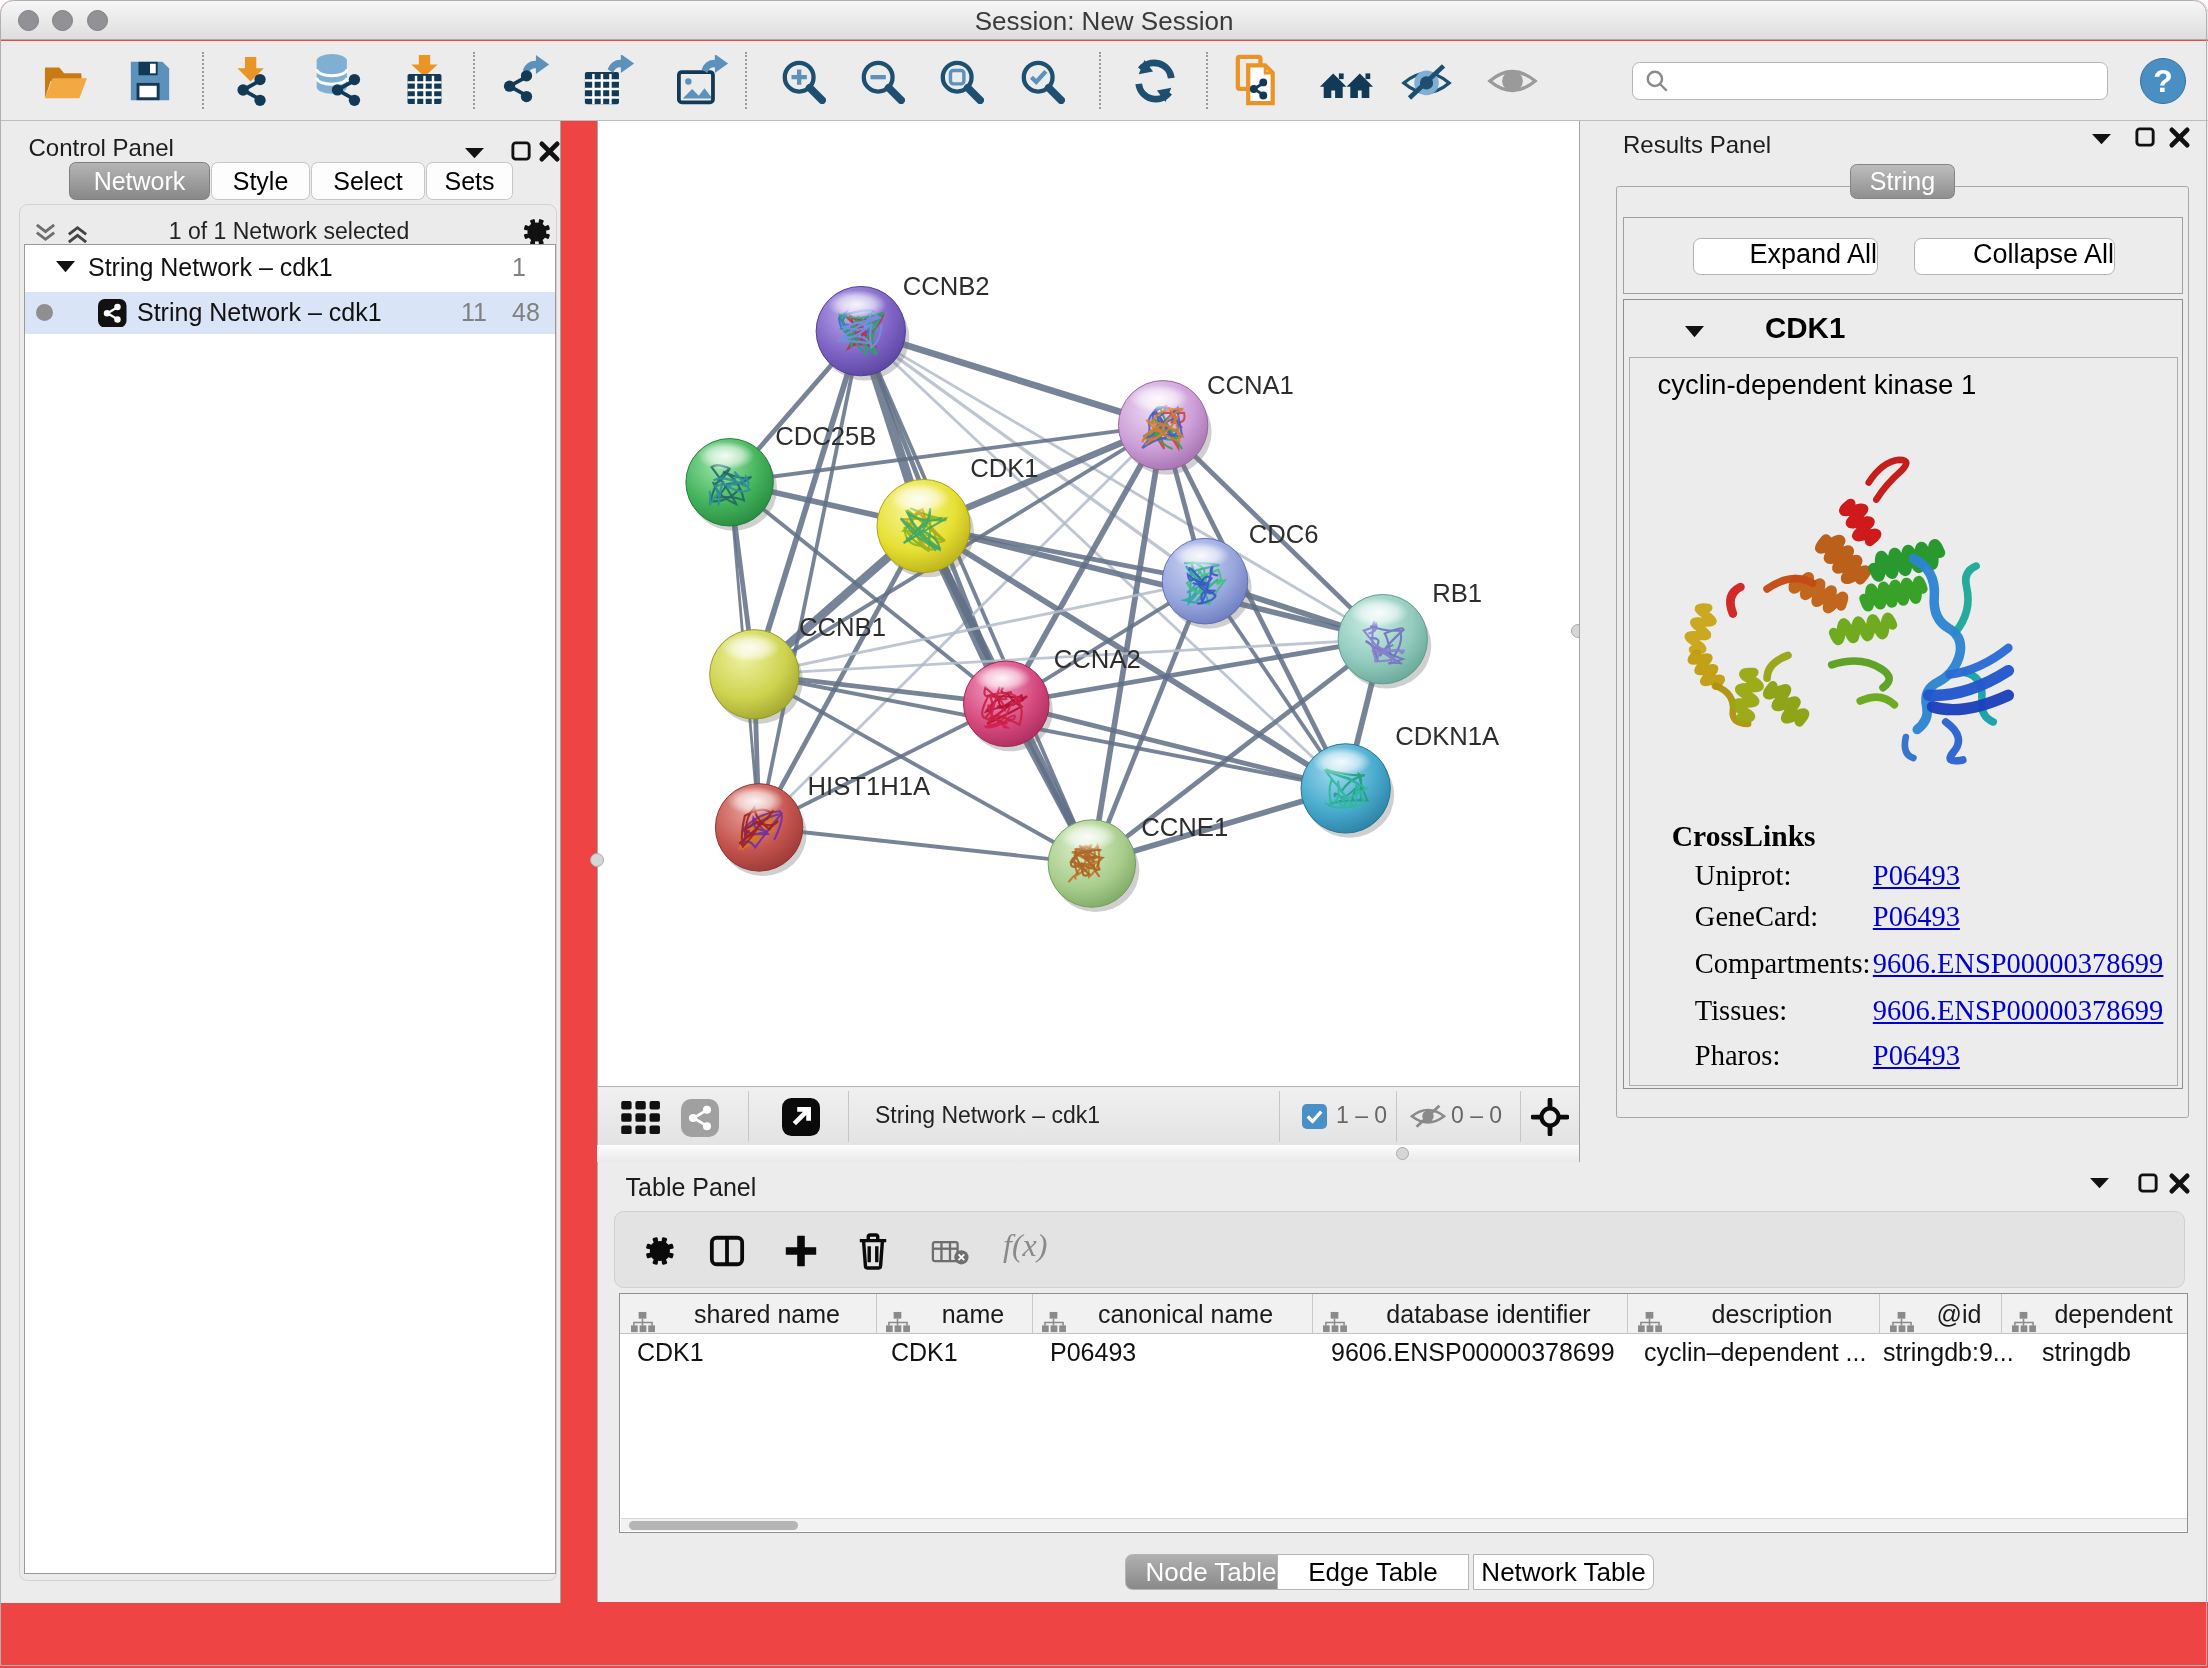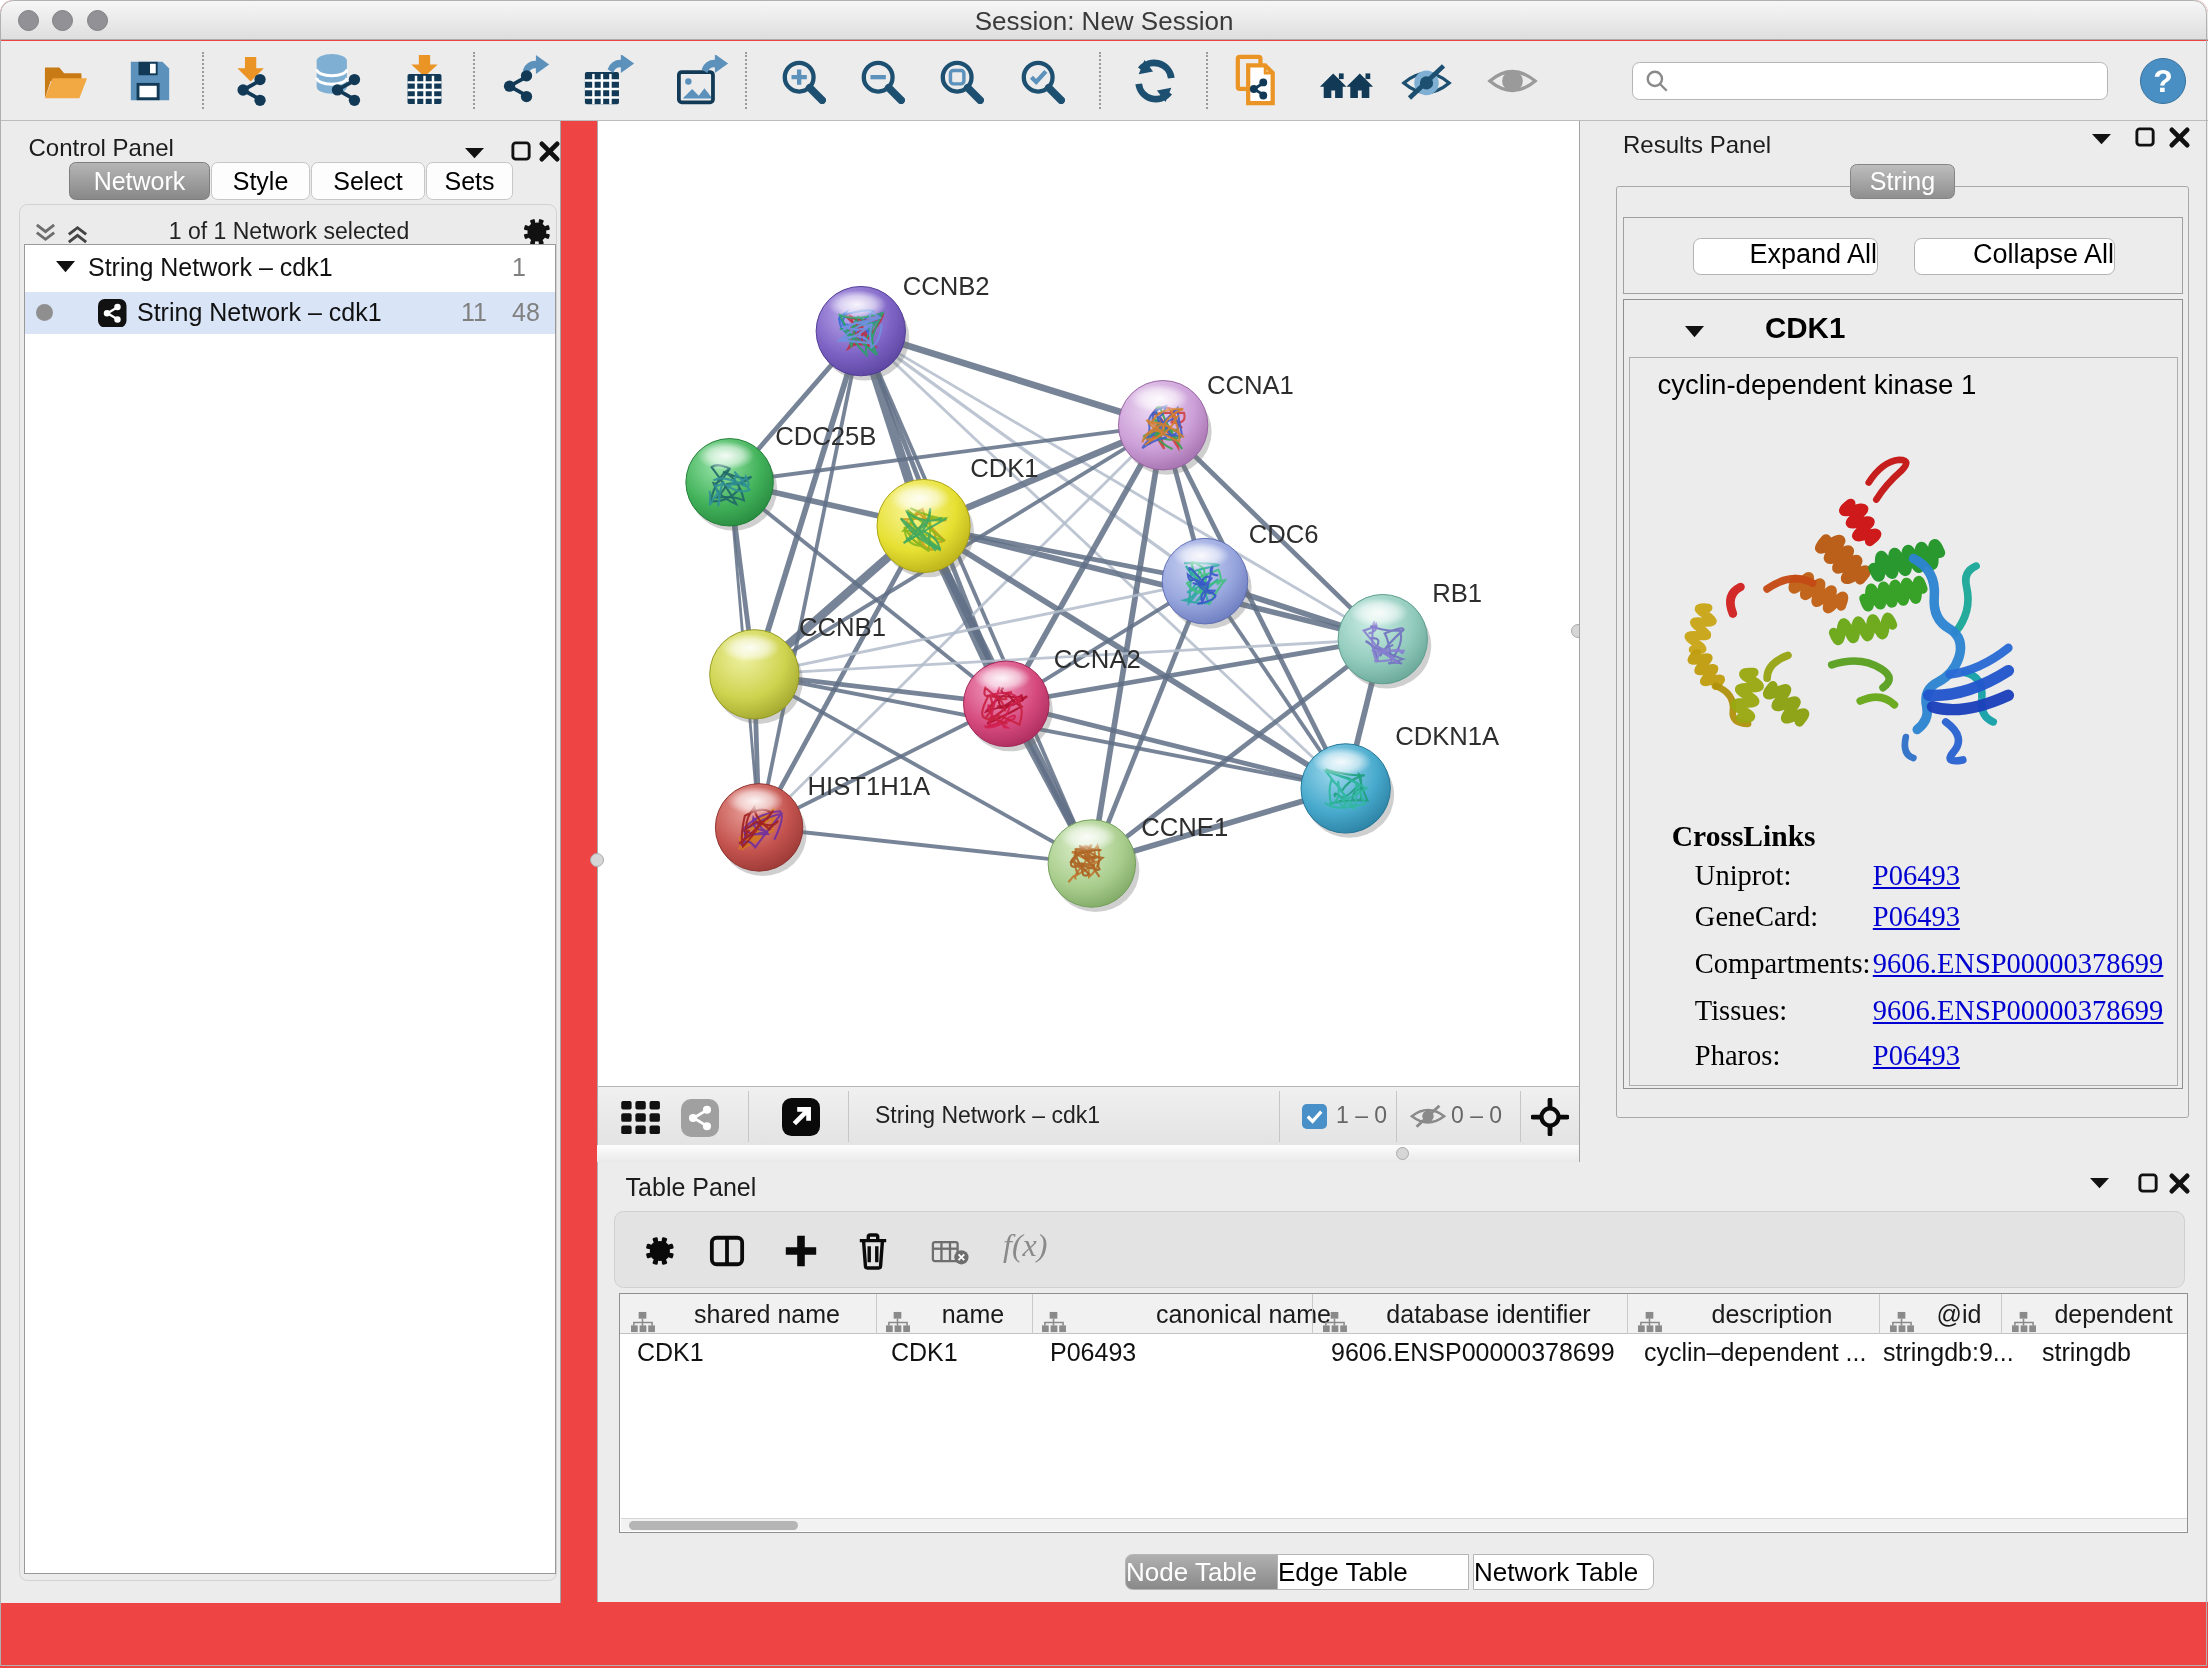--- a/index.html
+++ b/index.html
@@ -38,21 +38,21 @@
 
 #tpanel{position:absolute;left:597px;top:1162px;width:1611px;height:440px;background:#ececec;border-left:1px solid #b0b0b0}
 #ttools{position:absolute;left:16px;top:49px;width:1571px;height:77px;background:#e3e3e3;border:1px solid #d0d0d0;border-radius:9.5px}
 #ttable{position:absolute;left:21px;top:131px;width:1569px;height:240px;background:#fff;border:1px solid #8f8f8f}
 #thead{position:absolute;left:0;top:0;width:1567px;height:40px;background:#f1f1f1;border-bottom:1px solid #c2c2c2}
 .th{position:absolute;top:0;height:40px;font-size:25px;color:#1a1a1a;line-height:40px}
 .tsep{position:absolute;top:0;height:40px;width:0;border-left:1px solid #c9c9c9}
 .td{position:absolute;top:44px;font-size:25px;color:#111}
 #hscroll{position:absolute;left:1px;top:224px;width:1566px;height:13.3px;background:#f2f2f2;border-top:1px solid #d5d5d5}
 #hthumb{position:absolute;left:7.6px;top:1.9px;width:169px;height:9.5px;background:#b5b5b5;border-radius:4.8px}
-.btab{position:absolute;top:392px;height:36px;background:#fff;border:1px solid #b5b5b5;font-size:26px;color:#000;line-height:34px}
+.btab{position:absolute;top:392px;height:36px;background:#fff;border:1px solid #b5b5b5;font-size:26px;color:#000;text-align:center;line-height:34px}
 
 #statusbar{position:absolute;left:0;top:1603px;width:2208px;height:66px;background:#ececec;border-top:1px solid #c6c6c6}
 .sbtn{position:absolute;background:#fcfcfc;border:1.9px solid #b3b3b3;border-radius:2.9px}
 </style></head>
 <body>
 <div id="win">
 
 <div id="titlebar">
  <div class="tl" style="left:18px"></div>
  <div class="tl" style="left:52px"></div>
@@ -758,21 +758,21 @@
                 <rect x="9" y="1" width="8" height="7"></rect>
                 <rect x="1" y="15" width="7" height="7"></rect>
                 <rect x="10" y="15" width="7" height="7"></rect>
                 <rect x="19" y="15" width="7" height="7"></rect>
               </g>
               <g stroke="#8a8a8a" stroke-width="1.6" fill="none">
                 <path d="M13,8 V12 M4,15 V12 H23 V15 M13,12 V15"></path>
               </g>
             </svg>
           </div>
-          <div class="th" style="left:476px;width:235px;text-align:right">canonical name</div>
+          <div class="th" style="left:448px;width:235px;text-align:center">canonical name</div>
           <div class="tsep" style="left:692px"></div>
           <div style="position:absolute;left:702px;top:8.6px;width:25px;height:23px">
             <svg width="25" height="23" viewBox="0 0 26 24" style="position:absolute;top:8.6px">
               <g fill="#8a8a8a">
                 <rect x="9" y="1" width="8" height="7"></rect>
                 <rect x="1" y="15" width="7" height="7"></rect>
                 <rect x="10" y="15" width="7" height="7"></rect>
                 <rect x="19" y="15" width="7" height="7"></rect>
               </g>
               <g stroke="#8a8a8a" stroke-width="1.6" fill="none">

